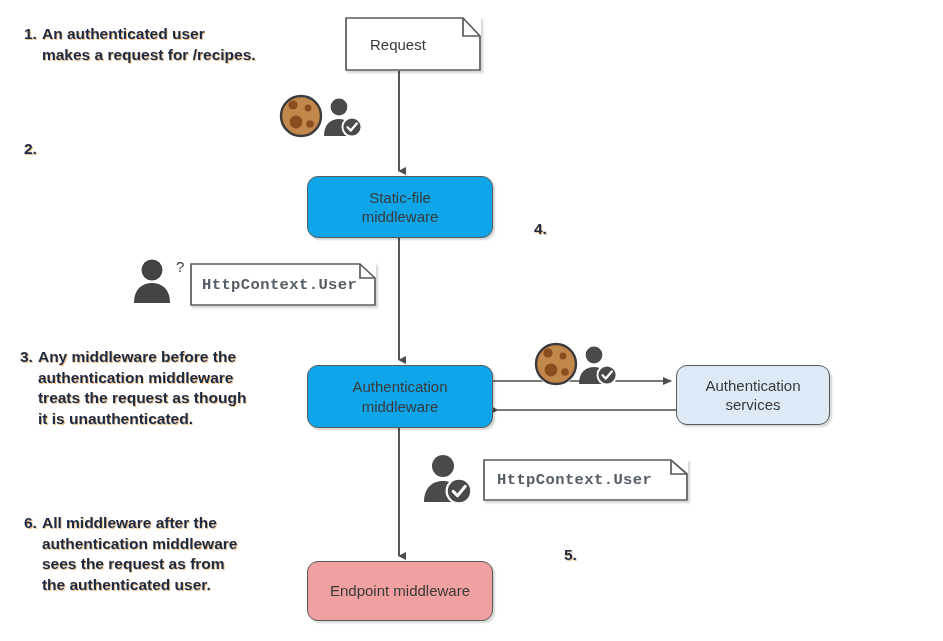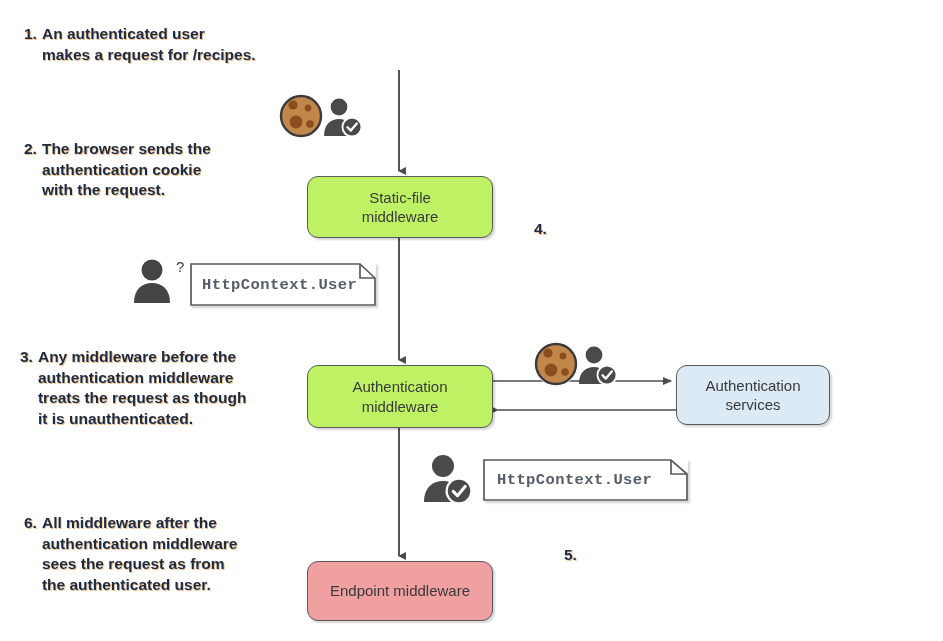--- a/index.html
+++ b/index.html
@@ -53,21 +53,21 @@
     align-items: center;
     justify-content: center;
     text-align: center;
     font-family: "Liberation Sans", sans-serif;
     font-size: 15px;
     color: #3a3a3a;
     line-height: 1.28;
     box-shadow: 2px 2px 2px rgba(0,0,0,0.17);
     white-space: pre-line;
   }
-  .node-gray  { background: #bef264; }
+  .node-gray  { background: #0ea5e9; }
   .node-blue  { background: #dbeaf5; }
   .node-red   { background: #f0a0a0; }
 
   
   .doc-shape {
     position: absolute;
     box-sizing: border-box;
     background: #ffffff;
     display: flex;
     align-items: center;
@@ -147,23 +147,20 @@
   </svg>
 
   <div class="step-wrap" style="left:24px; top:24px; width:265px;">
     <span class="num">1.</span>
     <span class="lines">An authenticated user
 makes a request for /recipes.</span>
   </div>
 
   <div class="step-wrap" style="left:24px; top:139px; width:265px;">
     <span class="num">2.</span>
-    <span class="lines">The browser sends the
-authentication cookie
-with the request.</span>
   </div>
 
   <div class="step-wrap" style="left:20px; top:347px; width:285px;">
     <span class="num">3.</span>
     <span class="lines">Any middleware before the
 authentication middleware
 treats the request as though
 it is unauthenticated.</span>
   </div>
 
@@ -176,20 +173,27 @@
   </div>
 
   <div class="step-wrap" style="left:24px; top:513px; width:280px;">
     <span class="num">6.</span>
     <span class="lines">All middleware after the
 authentication middleware
 sees the request as from
 the authenticated user.</span>
   </div>
 
+  <div class="doc-shape" style="left:345px; top:17px; width:136px; height:54px;">
+    <svg class="doc-svg" viewBox="0 0 136 54" preserveAspectRatio="none">
+      <path d="M1,1 L118,1 L135,19 L135,53 L1,53 Z" fill="#ffffff" stroke="#5a5a5a" stroke-width="1.7"></path>
+      <path d="M118,1 L118,19 L135,19" fill="none" stroke="#5a5a5a" stroke-width="1.7"></path>
+    </svg>
+    <span class="doc-label" style="margin-left:25px;">Request</span>
+  </div>
 
   <svg class="icon-abs" style="left:278px; top:92px;" width="92" height="48" viewBox="0 0 92 48" xmlns="http://www.w3.org/2000/svg">
     <circle cx="23" cy="24" r="22" fill="#ffffff"></circle>
     <circle cx="23" cy="24" r="20" fill="#c2874a" stroke="#3c3c3c" stroke-width="2.4"></circle>
     <circle cx="15" cy="13" r="4.6" fill="#8a4d1d"></circle>
     <circle cx="30" cy="16" r="3.4" fill="#8a4d1d"></circle>
     <circle cx="18" cy="30" r="6.4" fill="#8a4d1d"></circle>
     <circle cx="32" cy="32" r="3.8" fill="#8a4d1d"></circle>
   </svg>
   <svg class="icon-abs" style="left:320px; top:96px;" width="46" height="44" viewBox="0 0 46 44" xmlns="http://www.w3.org/2000/svg">

